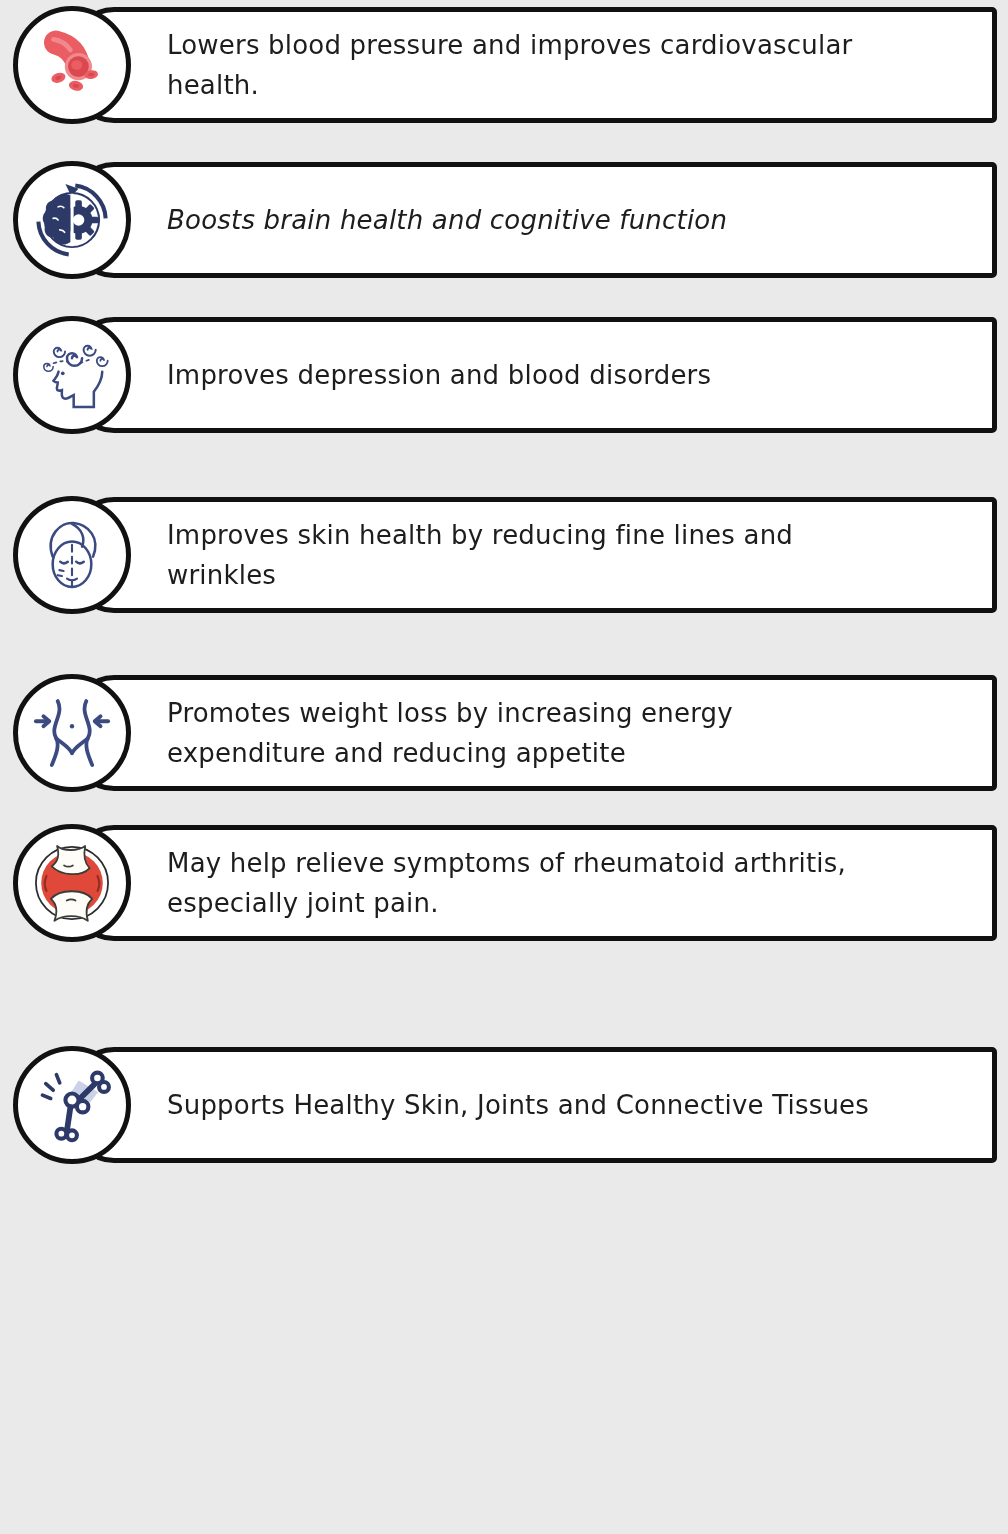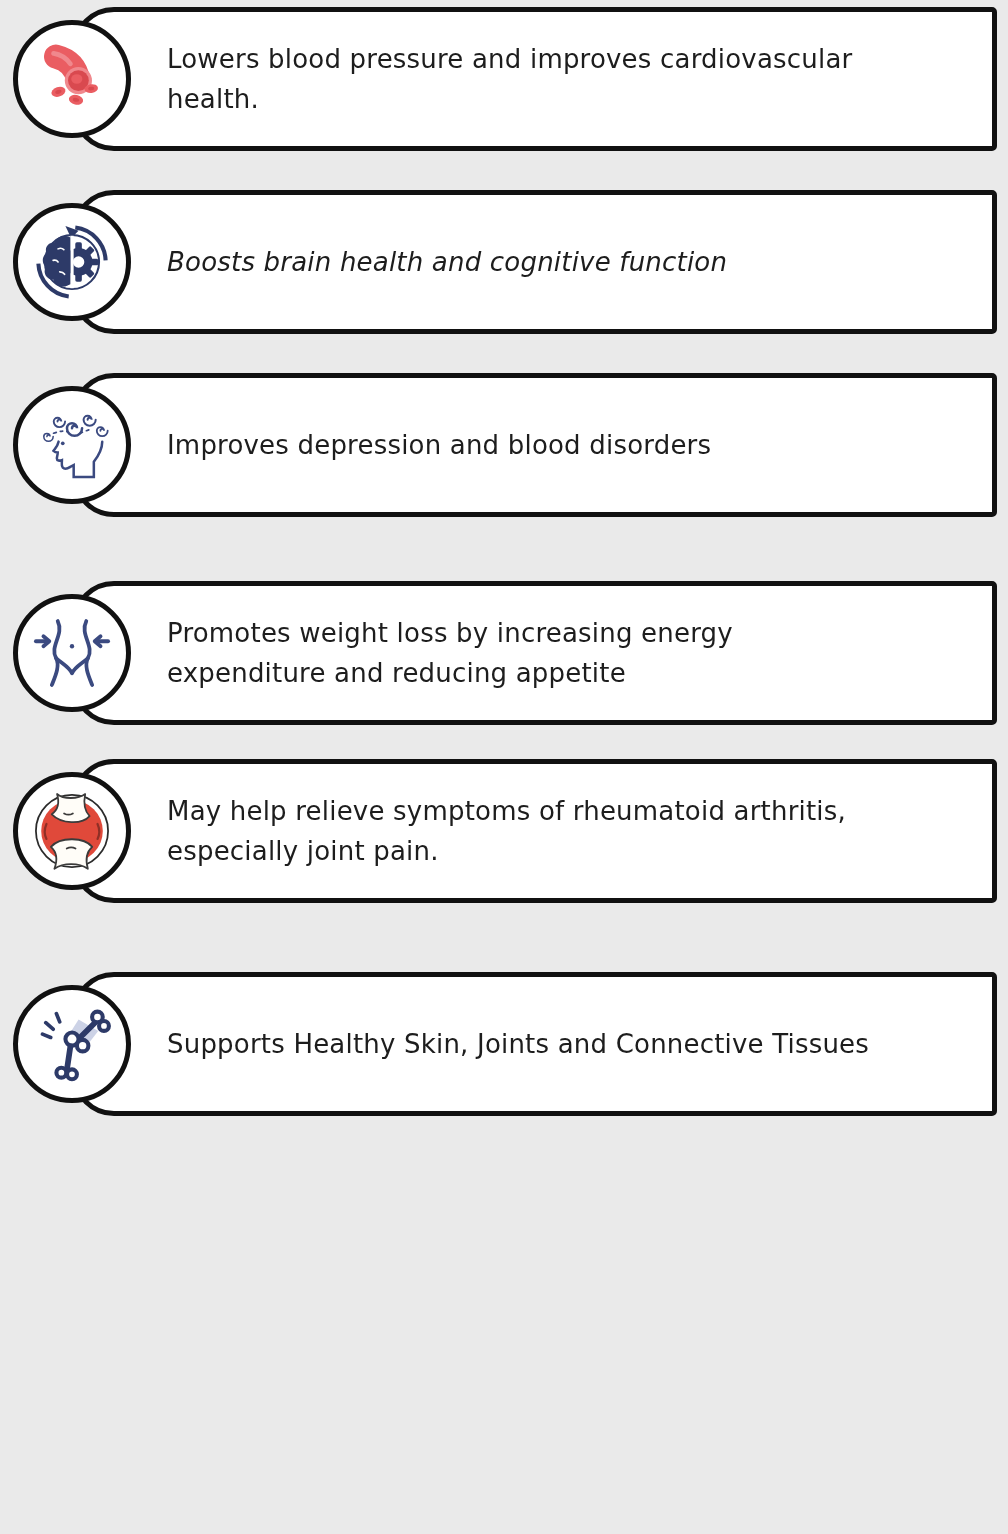--- a/index.html
+++ b/index.html
@@ -3,28 +3,28 @@
 <meta charset="utf-8">
 <style>
   html,body{margin:0;padding:0;}
   body{
     width:1008px;height:1534px;
     background:#eaeaea;
     font-family:"DejaVu Sans","Liberation Sans",sans-serif;
     overflow:hidden;
   }
   .wrap{position:relative;padding-top:7px;}
-  .row{position:relative;height:144px;}
+  .row{position:relative;height:116px;}
   .row.g1{margin-bottom:39px;}
   .row.g2{margin-bottom:55px;}
   .row.g3{margin-bottom:39px;font-style:italic;}
   .row.g4{margin-bottom:64px;}
   .row.g5{margin-bottom:62px;}
   .row.g6{margin-bottom:34px;}
-  .row.g7{margin-bottom:69px;}
+  .row.g7{margin-bottom:106px;}
   .row.g8{}
   .bar{
     box-sizing:border-box;
     position:absolute;left:72px;right:11px;top:0;bottom:0;
     background:#ffffff;
     border:5px solid #111111;
     border-radius:42px 5px 5px 42px;
     display:flex;align-items:center;
     padding:0 16px 0 90px;
   }
@@ -141,20 +141,40 @@
           <g transform="translate(86,33) scale(0.72)">
               <path d="M9 0 A9 9 0 1 1 -9 0 A6 6 0 1 1 3 0 A3 3 0 1 0 -3 0"></path>
             </g>
           <path d="M28 36 Q40 32 44 34 M60 36 Q64 34 70 32" stroke-width="2" stroke-dasharray="3 5"></path>
         </g>
         <circle cx="39" cy="48" r="2.2" fill="#3b4a80"></circle>
       </svg>
     </div>
   </div>
 
+  <div class="row g5">
+    <div class="bar">
+      <p>Improves skin health by reducing fine lines and
+wrinkles</p>
+    </div>
+    <div class="badge">
+      <svg width="84" height="84" viewBox="0 0 100 100">
+        <g stroke="#3b4a80" stroke-width="3" fill="none" stroke-linecap="round">
+          <path d="M27 52 C18 27 37 10 52 12 C70 14 84 30 75 52"></path>
+          <path d="M50 13 C62 19 66 30 62 40"></path>
+          <ellipse cx="50" cy="61" rx="23" ry="27"></ellipse>
+          <path d="M50 38 V88" stroke-width="2.5" stroke-dasharray="8 6"></path>
+          <path d="M36 58 q4 4 9 0"></path>
+          <path d="M55 58 q4 4 9 0"></path>
+          <path d="M44 78 q6 4 12 0" stroke-width="2.5"></path>
+          <path d="M35 68 l5 1 M33 74 l5 1" stroke-width="2.5"></path>
+        </g>
+      </svg>
+    </div>
+  </div>
 
   <div class="row g6">
     <div class="bar">
       <p>Promotes weight loss by increasing energy
 expenditure and reducing appetite</p>
     </div>
     <div class="badge">
       <svg width="84" height="84" viewBox="0 0 100 100">
         <g stroke="#3b4a80" stroke-width="4.5" fill="none" stroke-linecap="round" stroke-linejoin="round">
           <path d="M33 12 C41 28 23 42 31 56 C36 65 30 78 26 88"></path>

